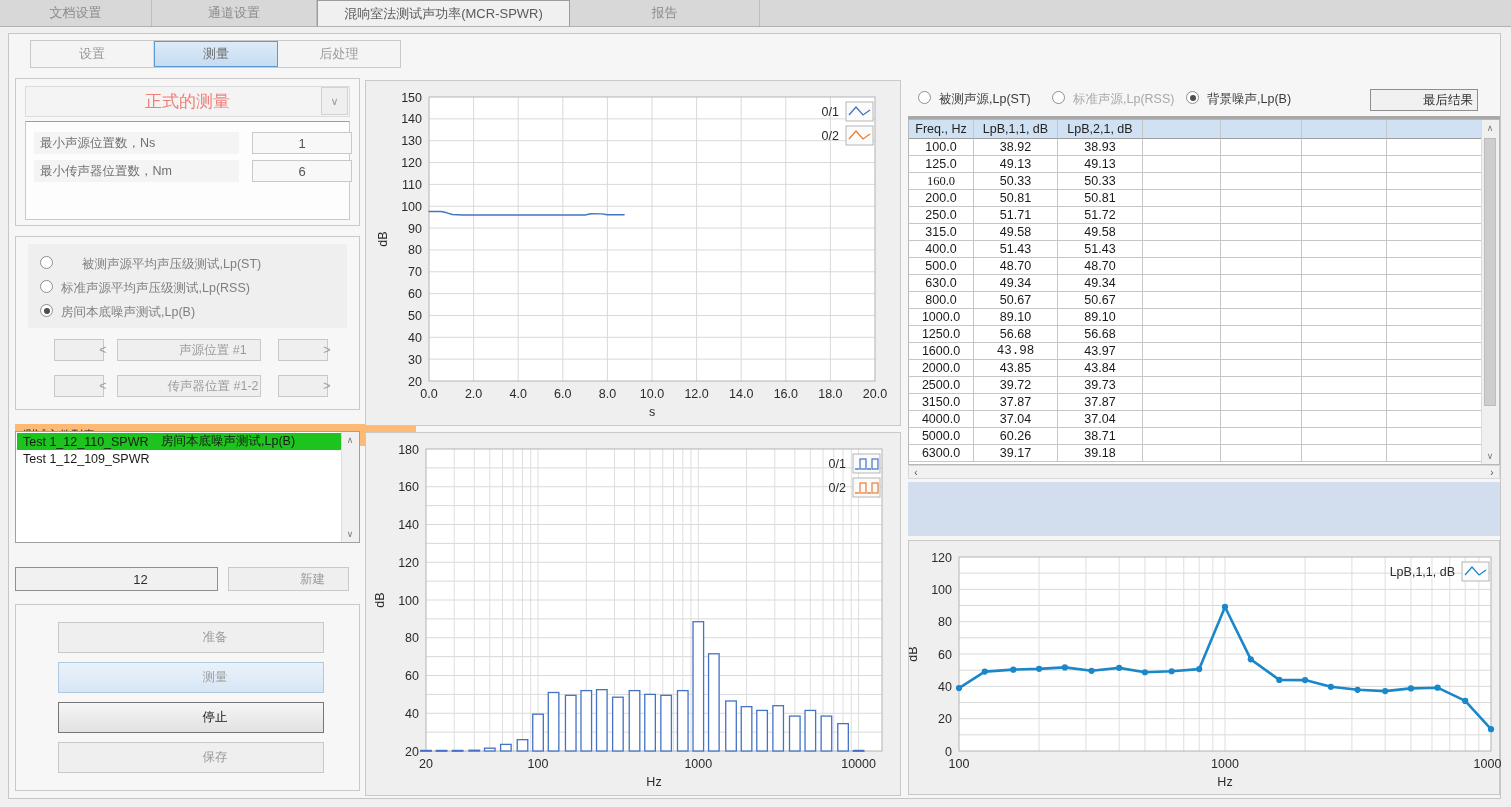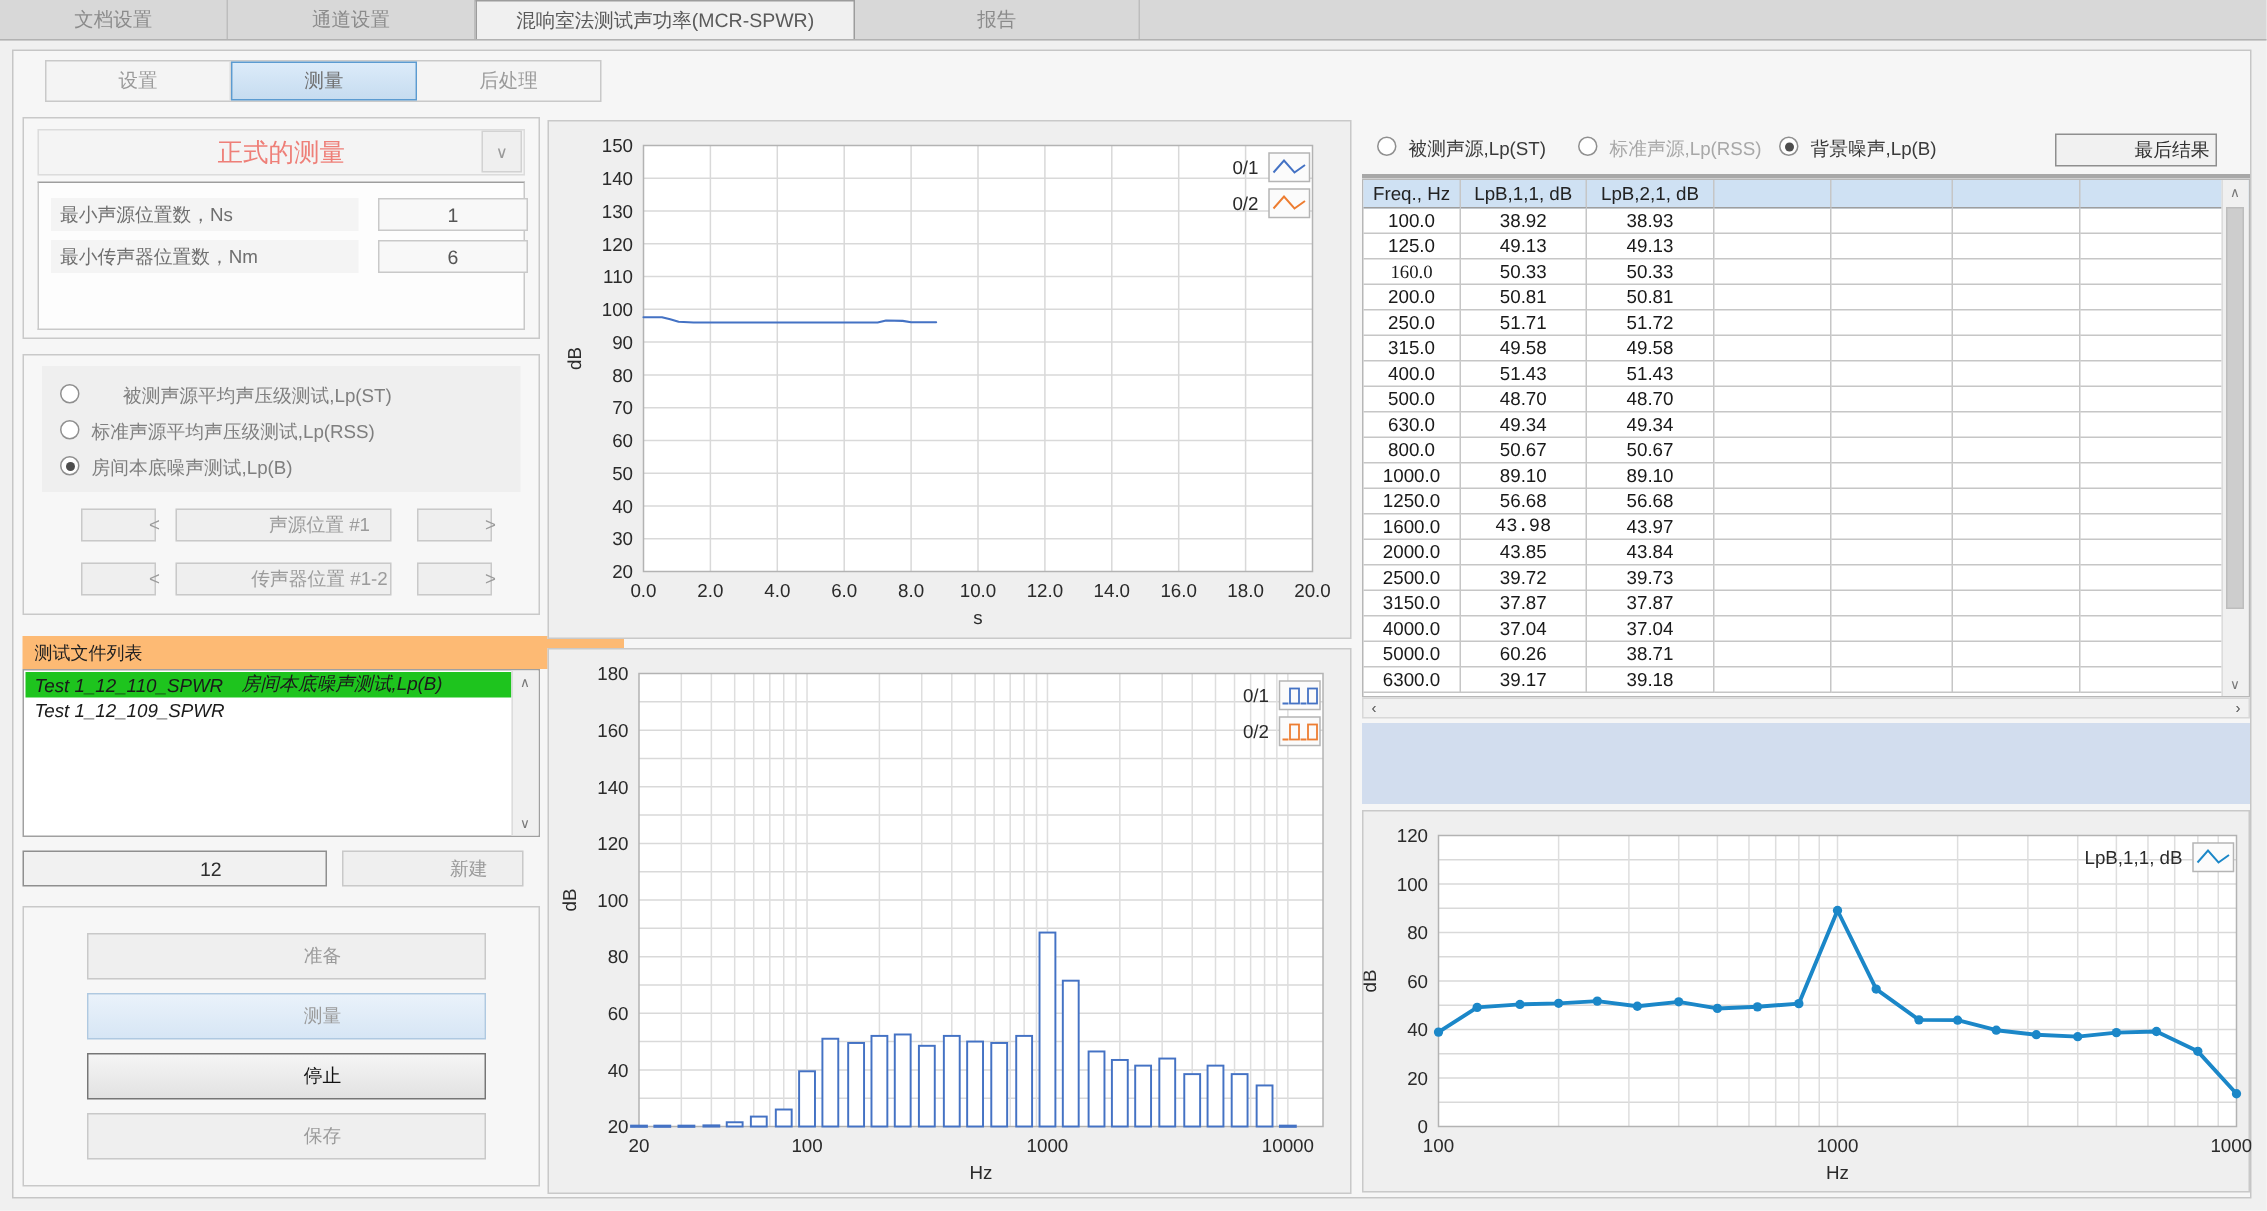--- a/index.html
+++ b/index.html
@@ -39,21 +39,21 @@
   .rlabel{color:#7f7f7f;font-size:12.5px;white-space:nowrap;}
   .rlabel.dark{color:#3a3a3a;}
   .rlabel.dis{color:#a8a8a8;}
   
   .btn{background:#efefef;border:1px solid #c9c9c9;box-sizing:border-box;display:flex;align-items:center;justify-content:center;color:#9b9b9b;font-size:12.5px;cursor:default;padding-left:48px;}
   .btn.dark{color:#2f2f2f;border:1px solid #8f8f8f;background:#f1f1f1;}
   .btn.bluebtn{background:linear-gradient(#eaf2fa,#d7e6f5);border:1px solid #afc9e1;}
   .btn.stop{background:linear-gradient(#f5f5f5,#e2e2e2);border:1px solid #767676;color:#111;}
   
   .listheader{left:15px;top:424px;width:401px;height:22px;background:#fdba74;display:flex;align-items:center;padding-left:8px;box-sizing:border-box;color:#222;}
-  .listbox{left:15px;top:446px;width:345px;height:112px;background:#fff;border:1px solid #a0a0a0;box-sizing:border-box;font-style:italic;}
+  .listbox{left:15px;top:431px;width:345px;height:112px;background:#fff;border:1px solid #a0a0a0;box-sizing:border-box;}
   .file-row{height:17px;display:flex;align-items:center;padding-left:6px;font-size:12.5px;color:#1a1a1a;white-space:pre;}
   .file-row.sel{background:#1ec41e;}
   .fname{display:inline-block;min-width:138px;}
   .scrollcol{position:absolute;right:0;top:0;bottom:0;width:17px;background:#f0f0f0;border-left:1px solid #dcdcdc;}
   .scrollarrow{position:absolute;left:0;width:16px;height:16px;display:flex;align-items:center;justify-content:center;color:#777;font-size:9px;}
   .vthumb{position:absolute;left:2px;width:12px;background:#cdcdcd;border:1px solid #bdbdbd;box-sizing:border-box;}
   
   .chartpanel{background:#efefef;border:1px solid #c9c9c9;box-sizing:border-box;}
   svg text{font-family:"Liberation Sans","DejaVu Sans",sans-serif;}
   

